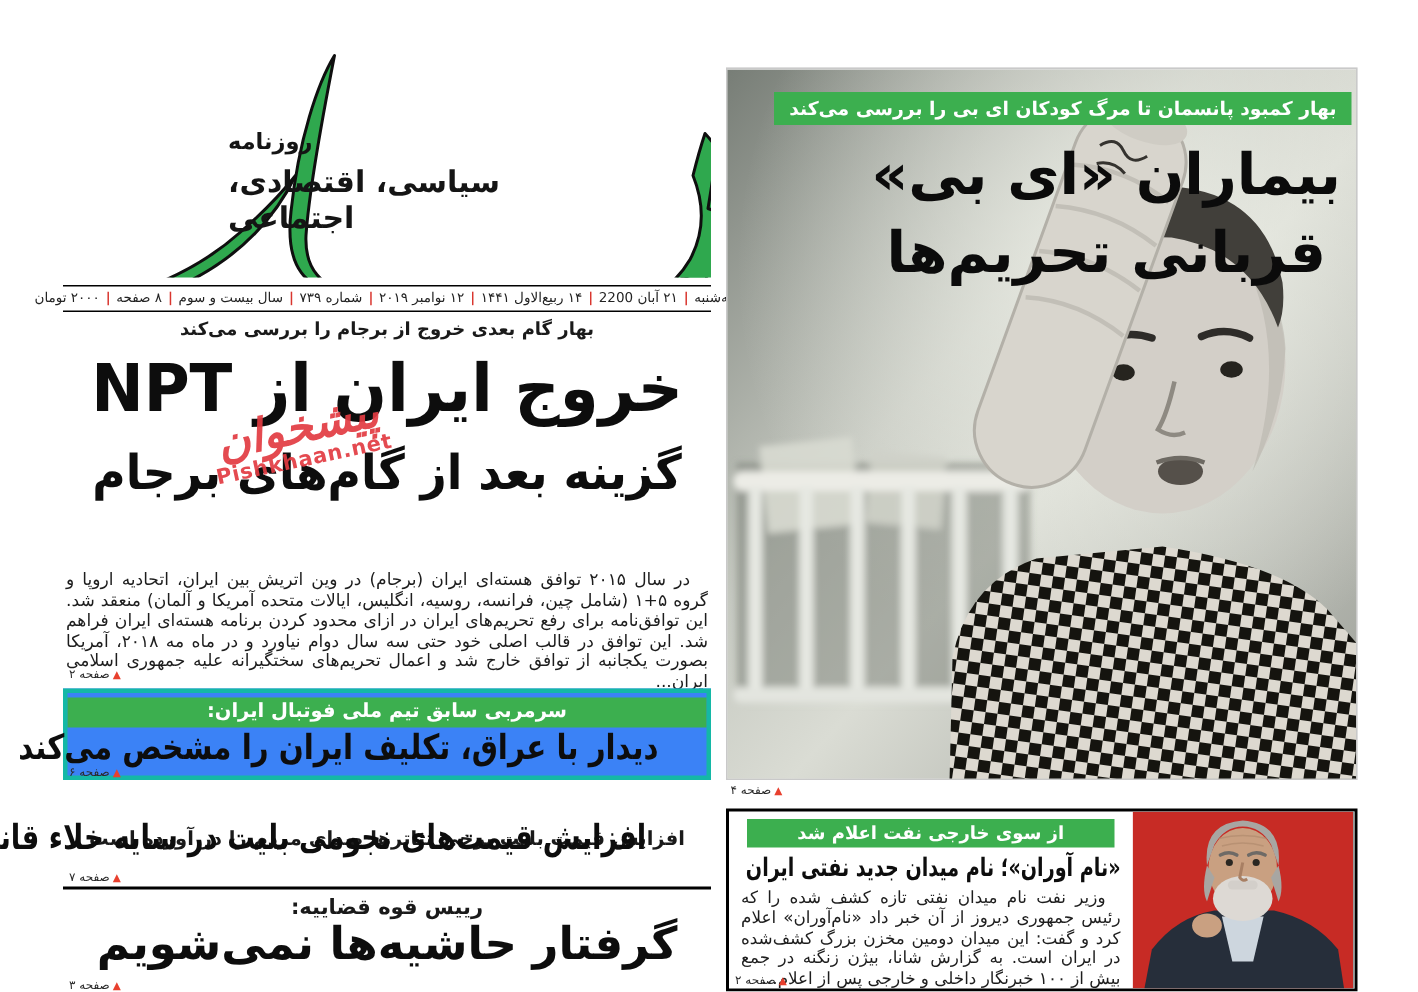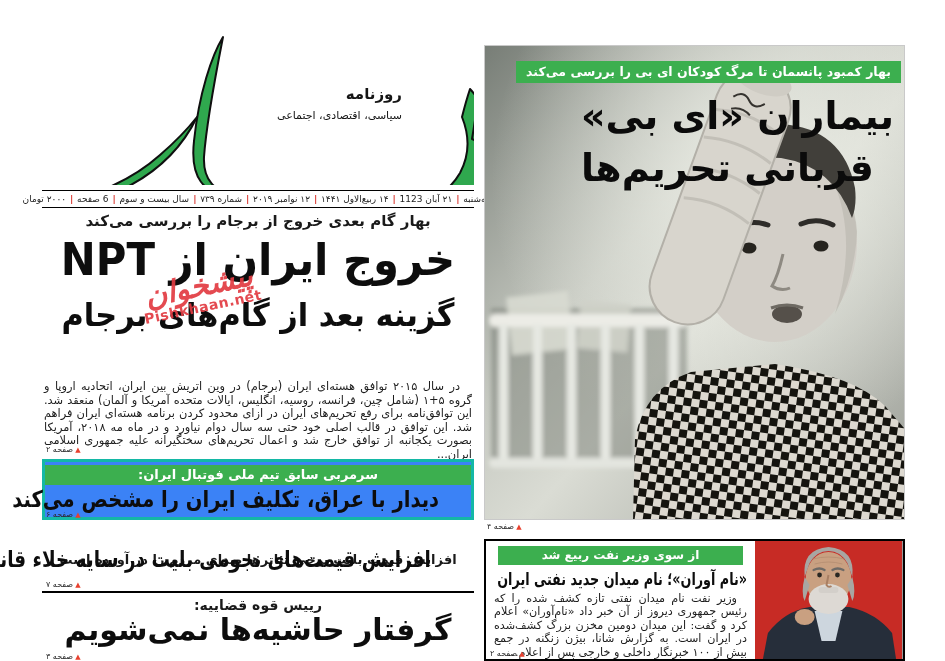--- a/index.html
+++ b/index.html
@@ -3,24 +3,24 @@
 <meta charset="utf-8">
 <style>
   * { margin:0; padding:0; box-sizing:border-box; }
   html,body { width:945px; height:661px; background:#fff; overflow:hidden;
               font-family:"DejaVu Sans", sans-serif; }
   .page { position:relative; width:945px; height:661px; background:#ffffff; direction:rtl; }
 
   
   .masthead { position:absolute; left:42px; top:33px; width:432px; height:154px; }
   .logo-svg { position:absolute; inset:0; }
-  .tagline { position:absolute; top:52px; left:110px; width:250px; text-align:right;
+  .tagline { position:absolute; top:52px; left:110px; width:250px; text-align:left;
              color:#151515; z-index:2; }
   .tagline .l1 { font-size:15px; font-weight:bold; }
-  .tagline .l2 { font-size:11px; font-weight:normal; margin-top:6px; }
+  .tagline .l2 { font-size:20px; font-weight:bold; margin-top:6px; }
 
   .datebar { position:absolute; left:42px; top:190px; width:432px; height:18px;
              border-top:1.5px solid #000; border-bottom:1.5px solid #000;
              display:flex; align-items:center; justify-content:center; gap:3px;
              font-size:9px; letter-spacing:-0.3px; color:#222; white-space:nowrap; }
   .datebar .sep { color:#d9362f; font-weight:bold; padding:0 1px; }
 
   
   .kicker  { position:absolute; left:42px; width:432px; text-align:center;
              font-weight:bold; color:#1a1a1a; white-space:nowrap; }
@@ -46,21 +46,21 @@
                     white-space:nowrap; margin-top:1px; }
 
   .rule { position:absolute; left:42px; top:591px; width:432px; border-top:2px solid #000; }
 
   
   .photo-wrap { position:absolute; left:484px; top:45px; width:421px; height:475px;
                 border:1px solid #c9c9c9; overflow:hidden; background:#e5e5e5; }
   .photo-wrap svg { position:absolute; inset:0; }
   .photo-banner { position:absolute; top:15px; right:3px; font-size:12.5px; font-weight:bold;
                   padding:3px 10px 4px; white-space:nowrap; }
-  .photo-hl { position:absolute; top:44px; right:10px; text-align:left; color:#0b0b0b;
+  .photo-hl { position:absolute; top:44px; right:10px; text-align:center; color:#0b0b0b;
               font-weight:bold; font-size:38px; line-height:52px; white-space:nowrap; }
 
   
   .oil-box { position:absolute; left:484px; top:539px; width:421px; height:122px;
              border:2.5px solid #000; background:#fff; display:flex; direction:ltr; }
   .oil-text { flex:1; direction:rtl; padding:5px 8px 0 8px; position:relative; overflow:hidden; }
   .oil-text .green-banner { font-size:12px; padding:2px 0 3px; margin:0 4px; }
   .oil-hl { font-size:17px; font-weight:bold; color:#0d0d0d; white-space:nowrap;
             text-align:right; margin-top:4px; transform:scaleX(0.75); transform-origin:100% 50%; }
   .oil-body { font-size:11.2px; line-height:13.4px; text-align:justify; color:#1d1d1d;
@@ -91,36 +91,36 @@
     </svg>
     <div class="tagline">
       <div class="l1">روزنامه</div>
       <div class="l2">سیاسی، اقتصادی، اجتماعی</div>
     </div>
   </div>
 
   <div class="datebar">
     <span>سه‌شنبه</span>
     <span class="sep">|</span>
-    <span>۲۱ آبان 1123</span>
+    <span>۲۱ آبان 2200</span>
     <span class="sep">|</span>
     <span>۱۴ ربیع‌الاول ۱۴۴۱</span>
     <span class="sep">|</span>
     <span>۱۲ نوامبر ۲۰۱۹</span>
     <span class="sep">|</span>
     <span>شماره ۷۳۹</span>
     <span class="sep">|</span>
     <span>سال بیست و سوم</span>
     <span class="sep">|</span>
-    <span>6 صفحه</span>
+    <span>۸ صفحه</span>
     <span class="sep">|</span>
     <span>۲۰۰۰ تومان</span>
   </div>
 
-  <div class="kicker" style="top:212px; font-size:15px;">بهار گام بعدی خروج از برجام را بررسی می‌کند</div>
+  <div class="kicker" style="top:212px; font-size:12px;">بهار گام بعدی خروج از برجام را بررسی می‌کند</div>
   <div class="headline cnd95" style="top:234px; font-size:44px;">خروج ایران از NPT</div>
   <div class="headline cnd95" style="top:296px; font-size:32px;">گزینه بعد از گام‌های برجام</div>
 
   <div class="watermark">
     <div class="fa">پیشخوان</div>
     <div class="en">Pishkhaan.net</div>
   </div>
 
   <div class="bodytext">در سال ۲۰۱۵ توافق هسته‌ای ایران (برجام) در وین اتریش بین ایران، اتحادیه اروپا و گروه ۵+۱ (شامل چین، فرانسه، روسیه، انگلیس، ایالات متحده آمریکا و آلمان) منعقد شد. این توافق‌نامه برای رفع تحریم‌های ایران در ازای محدود کردن برنامه هسته‌ای ایران فراهم شد. این توافق در قالب اصلی خود حتی سه سال دوام نیاورد و در ماه مه ۲۰۱۸، آمریکا بصورت یکجانبه از توافق خارج شد و اعمال تحریم‌های سختگیرانه علیه جمهوری اسلامی ایران...</div>
   <div class="pgmark" style="left:46px; top:446px;">
@@ -215,21 +215,21 @@
       <div>قربانی تحریم‌ها</div>
     </div>
   </div>
   <div class="pgmark" style="left:487px; top:523px;">
     <span class="flag">▲</span>
     <span>صفحه ۴</span>
   </div>
 
   <div class="oil-box">
     <div class="oil-text">
-      <div class="green-banner">از سوی وزیر نفت ربیع شد</div>
+      <div class="green-banner">از سوی خارجی نفت اعلام شد</div>
       <div class="oil-hl">«نام آوران»؛ نام میدان جدید نفتی ایران</div>
       <div class="oil-body">وزیر نفت نام میدان نفتی تازه کشف شده را که رئیس جمهوری دیروز از آن خبر داد «نام‌آوران» اعلام کرد و گفت: این میدان دومین مخزن بزرگ کشف‌شده در ایران است. به گزارش شانا، بیژن زنگنه در جمع بیش از ۱۰۰ خبرنگار داخلی و خارجی پس از اعلام...</div>
       <div class="pgmark" style="left:4px; bottom:1px; position:absolute;">
         <span class="flag">▲</span>
         <span>صفحه ۲</span>
       </div>
     </div>
     <div class="oil-photo">
       <svg viewBox="0 0 148 118" preserveAspectRatio="none">
         <rect width="148" height="118" fill="#d22f28"></rect>

